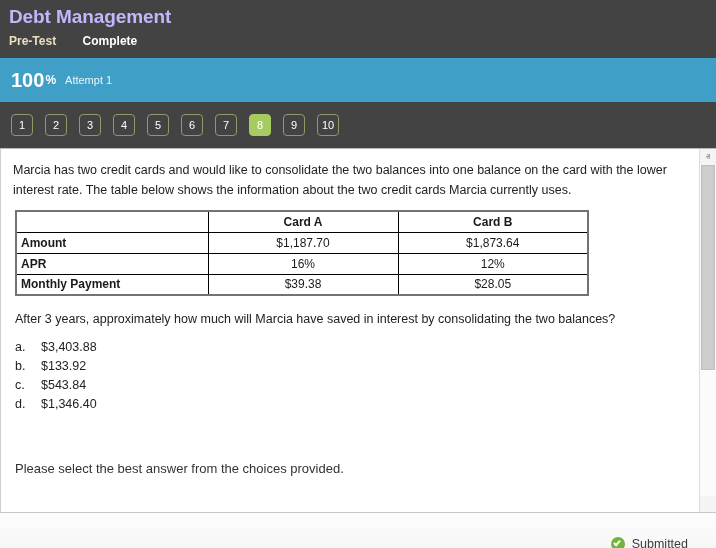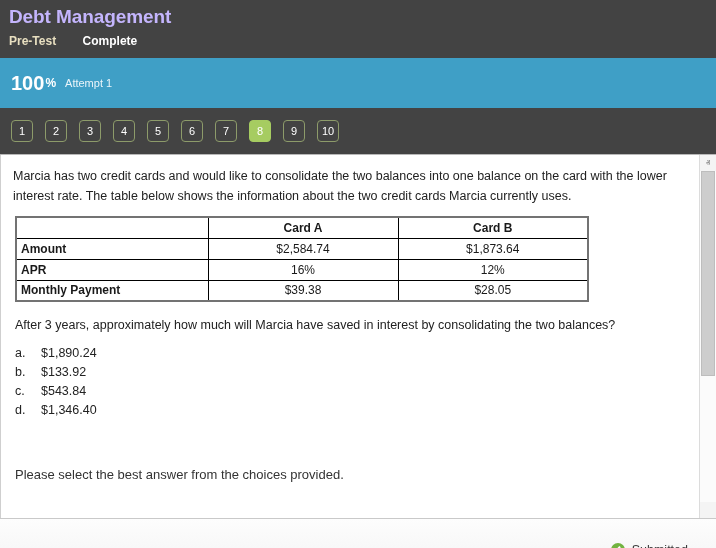--- a/index.html
+++ b/index.html
@@ -51,21 +51,21 @@
     color: #ffffff;
     font-size: 12px;
     font-weight: bold;
     display: inline-block;
     margin-left: 22px;
   }
 
   
   .score-banner {
     background: #3f9fc6;
-    height: 50px;
+    height: 44px;
     display: flex;
     align-items: center;
     padding-left: 11px;
     box-sizing: border-box;
   }
   .score-value {
     color: #ffffff;
     font-size: 20px;
     font-weight: bold;
     line-height: 20px;
@@ -333,42 +333,42 @@
         <thead>
           <tr>
             <th class="col-label"></th>
             <th class="col-val">Card A</th>
             <th class="col-val">Card B</th>
           </tr>
         </thead>
         <tbody id="table-body">
             <tr>
               <td class="rowhead">Amount</td>
-              <td class="val">$2,584.74</td>
+              <td class="val">$1,187.70</td>
               <td class="val">$1,873.64</td>
             </tr>
             <tr>
               <td class="rowhead">APR</td>
               <td class="val">16%</td>
               <td class="val">12%</td>
             </tr>
             <tr>
               <td class="rowhead">Monthly Payment</td>
               <td class="val">$39.38</td>
               <td class="val">$28.05</td>
             </tr>
           </tbody>
       </table>
 
       <p class="prompt">After 3 years, approximately how much will Marcia have saved in interest by consolidating the two balances?</p>
 
       <ul class="options" id="options-list">
           <li class="option">
             <span class="option-letter">a.</span>
-            <span class="option-text">$1,890.24</span>
+            <span class="option-text">$3,403.88</span>
           </li>
           <li class="option">
             <span class="option-letter">b.</span>
             <span class="option-text">$133.92</span>
           </li>
           <li class="option">
             <span class="option-letter">c.</span>
             <span class="option-text">$543.84</span>
           </li>
           <li class="option">

